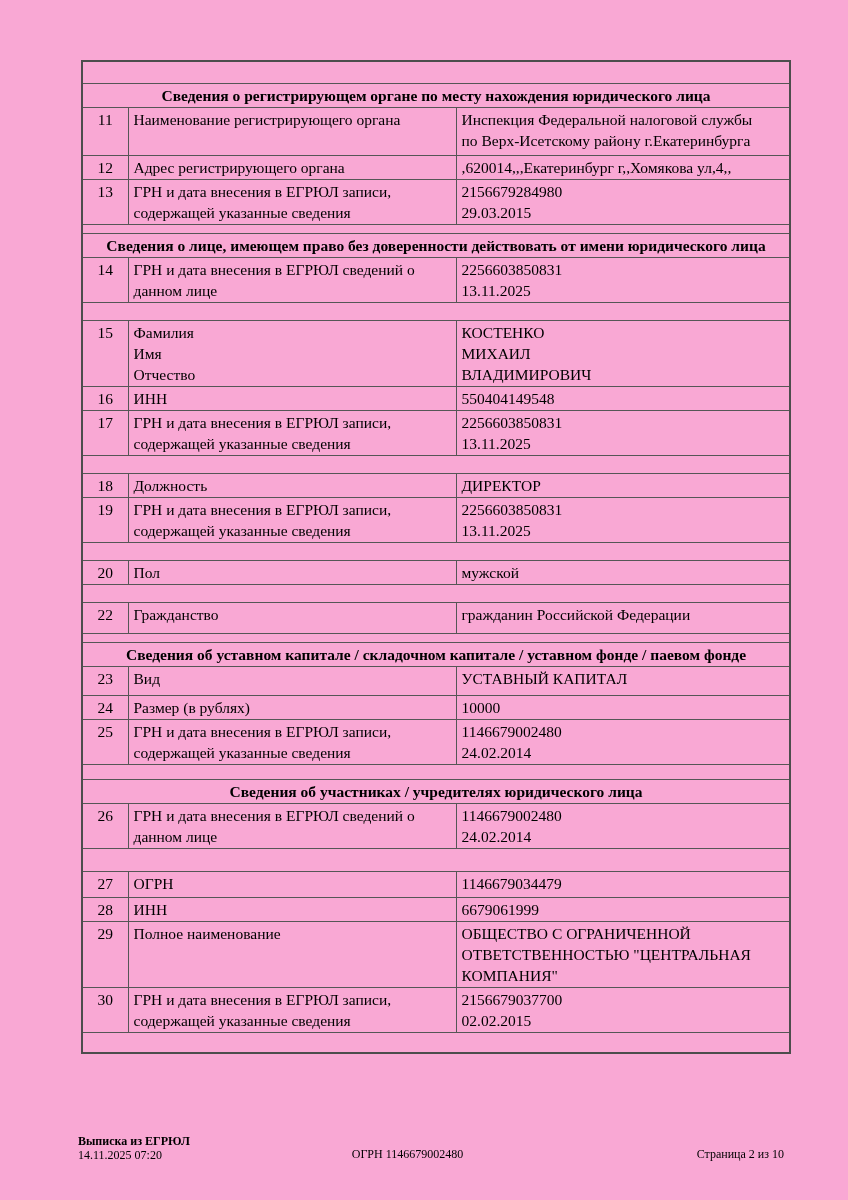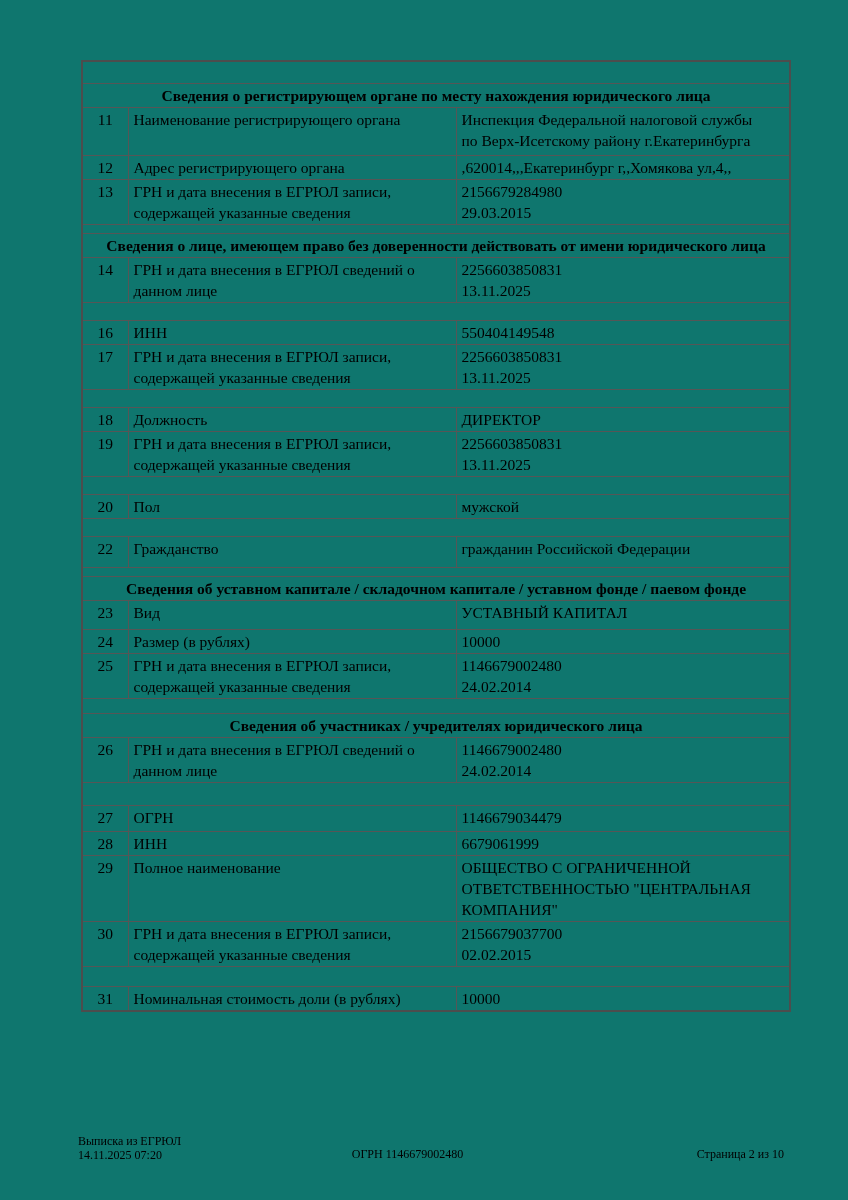--- a/index.html
+++ b/index.html
@@ -10,21 +10,21 @@
   body {
     width: 848px;
     height: 1200px;
     position: relative;
     font-family: "Liberation Serif", serif;
     color: #000;
   }
   .page {
     position: absolute;
     inset: 0;
-    background: #0f766e;
+    background: #f9a8d4;
   }
   table.doc-table {
     position: absolute;
     left: 81px;
     top: 60px;
     width: 708px;
     border-collapse: collapse;
     table-layout: fixed;
     border: 2px solid #4d4d4d;
   }
@@ -51,21 +51,21 @@
   td.spacer {
     padding: 0;
   }
   .footer-left {
     position: absolute;
     left: 78px;
     top: 1134px;
     font-size: 12px;
     line-height: 14px;
   }
-  .footer-left .b { font-weight: normal; }
+  .footer-left .b { font-weight: bold; }
   .footer-center {
     position: absolute;
     left: 81px;
     width: 653px;
     top: 1147px;
     text-align: center;
     font-size: 12px;
     line-height: 14px;
   }
   .footer-right {
@@ -123,20 +123,29 @@
           <td class="num">14</td>
           <td class="label">ГРН и дата внесения в ЕГРЮЛ сведений о
 данном лице</td>
           <td class="value">2256603850831
 13.11.2025</td>
         </tr>
         <tr>
           <td colspan="3" class="spacer" style="height: 17px;"></td>
         </tr>
         <tr>
+          <td class="num">15</td>
+          <td class="label">Фамилия
+Имя
+Отчество</td>
+          <td class="value">КОСТЕНКО
+МИХАИЛ
+ВЛАДИМИРОВИЧ</td>
+        </tr>
+        <tr>
           <td class="num">16</td>
           <td class="label">ИНН</td>
           <td class="value">550404149548</td>
         </tr>
         <tr>
           <td class="num">17</td>
           <td class="label">ГРН и дата внесения в ЕГРЮЛ записи,
 содержащей указанные сведения</td>
           <td class="value">2256603850831
 13.11.2025</td>
@@ -230,25 +239,20 @@
         </tr>
         <tr>
           <td class="num">30</td>
           <td class="label">ГРН и дата внесения в ЕГРЮЛ записи,
 содержащей указанные сведения</td>
           <td class="value">2156679037700
 02.02.2015</td>
         </tr>
         <tr>
           <td colspan="3" class="spacer" style="height: 19px;"></td>
-        </tr>
-        <tr>
-          <td class="num">31</td>
-          <td class="label">Номинальная стоимость доли (в рублях)</td>
-          <td class="value">10000</td>
         </tr>
       </tbody>
   </table>
 
   <div class="footer-left">
     <div class="b">Выписка из ЕГРЮЛ</div>
     <div>14.11.2025 07:20</div>
   </div>
   <div class="footer-center">ОГРН 1146679002480</div>
   <div class="footer-right">Страница 2 из 10</div>

